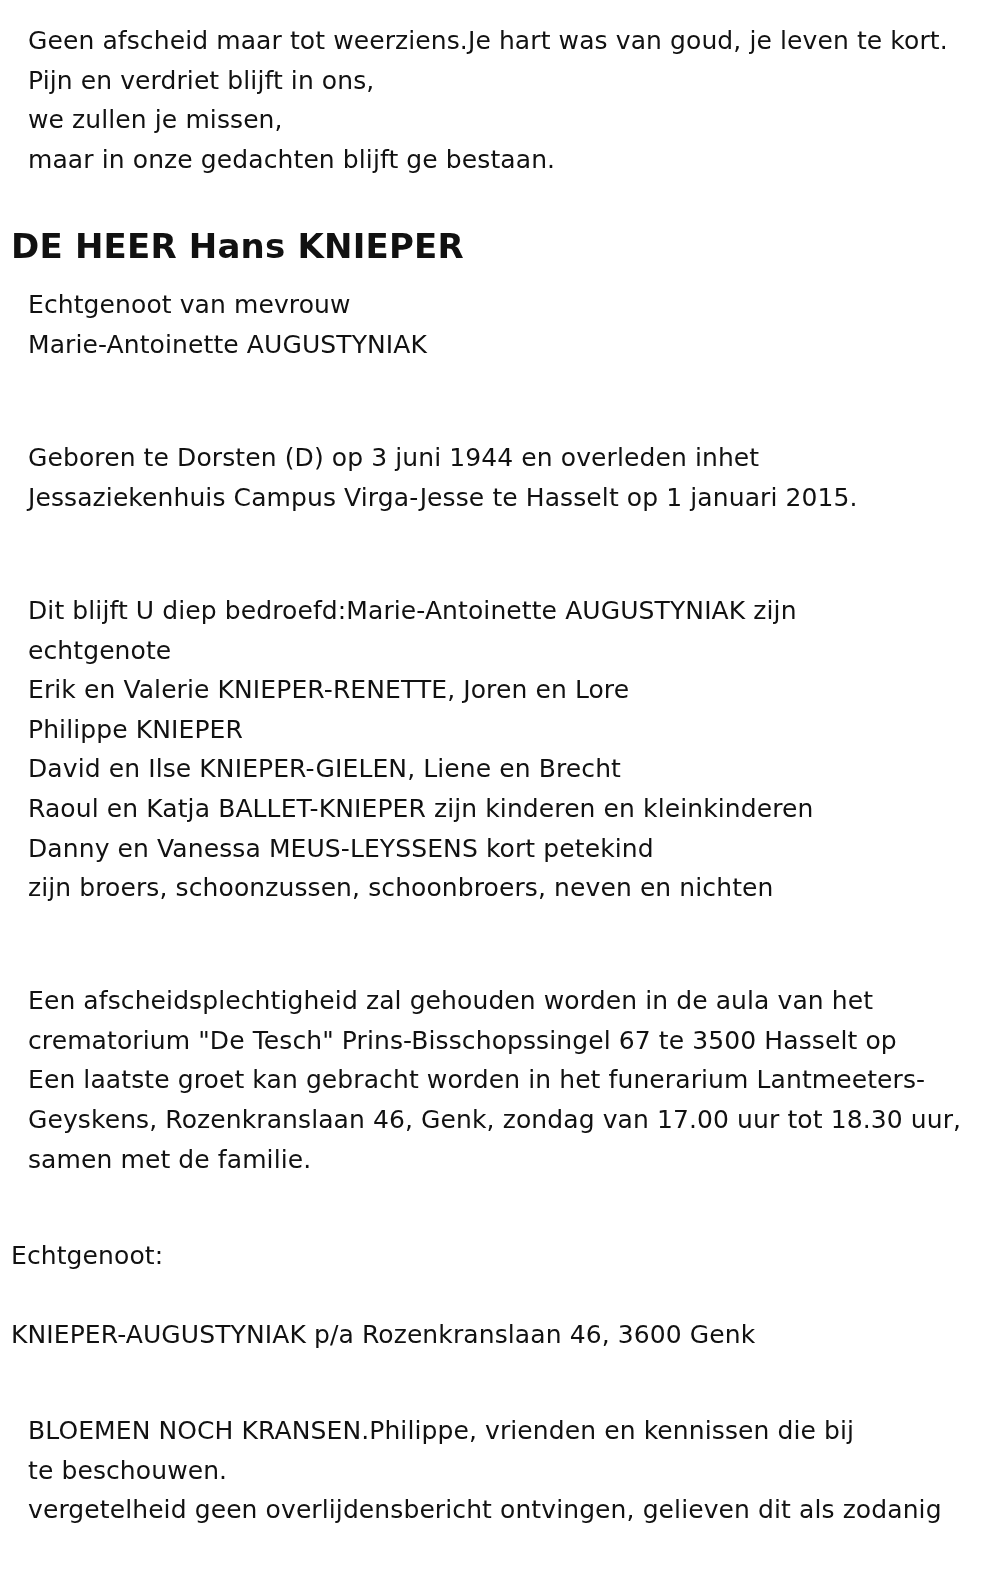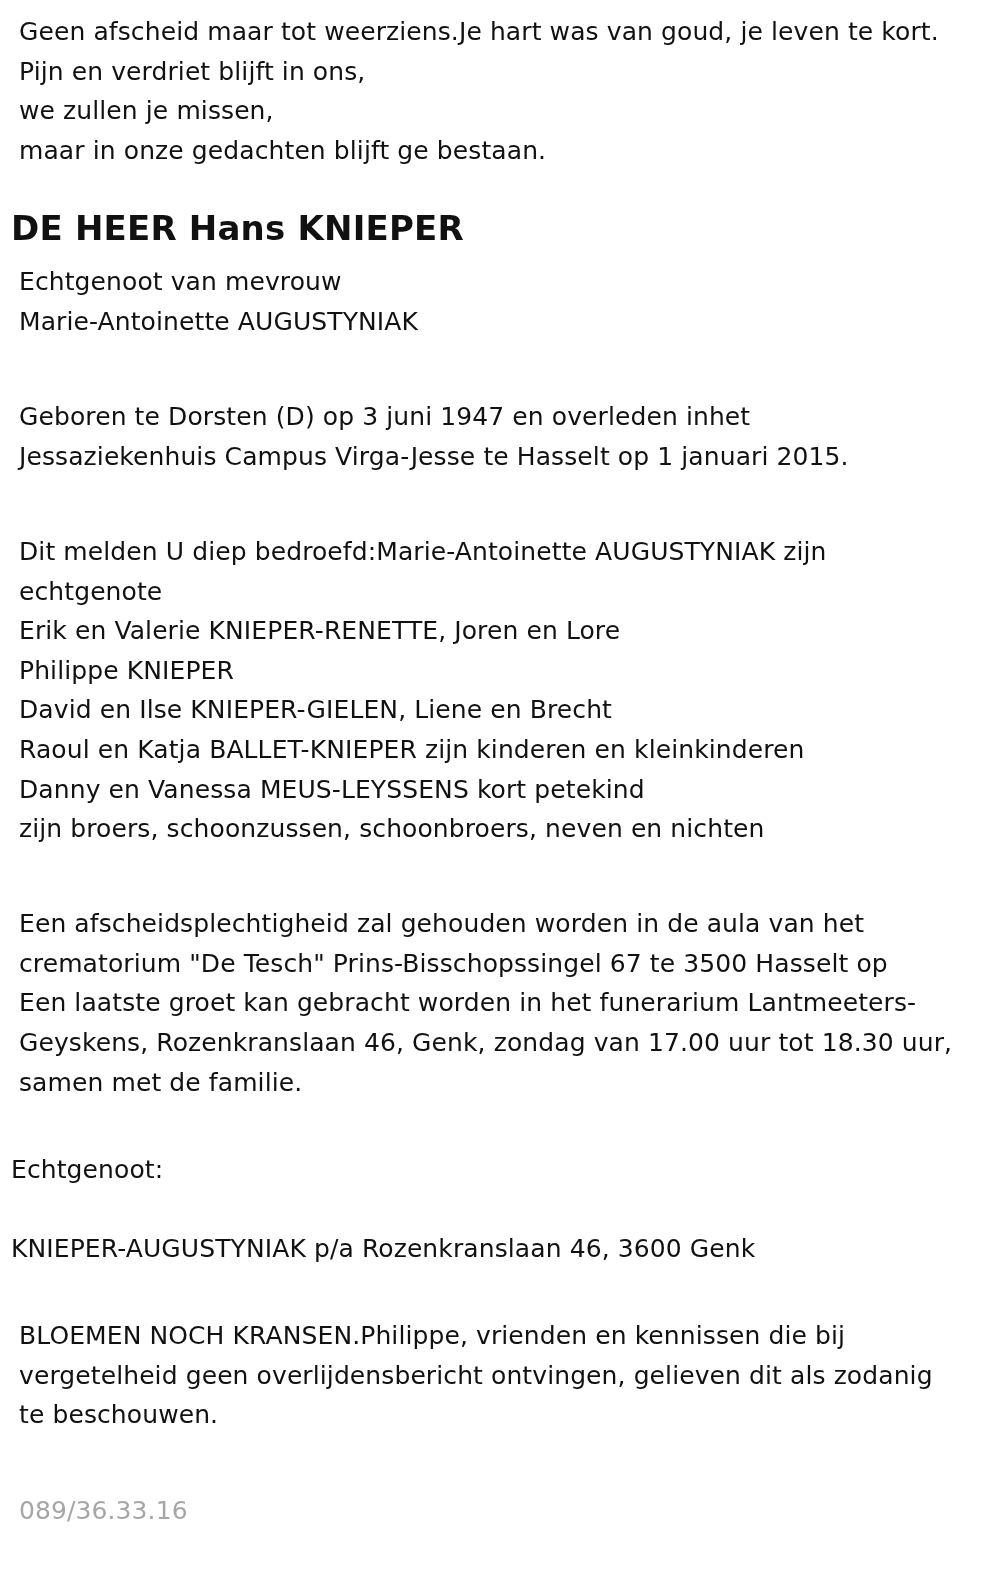--- a/index.html
+++ b/index.html
@@ -16,21 +16,21 @@
     }
     .page {
       padding: 4px 11px 0 11px;
     }
     .line {
       font-size: 25px;
       line-height: 39.6px;
       white-space: nowrap;
       letter-spacing: 0.1px;
     }
-    .block { margin: 8px; }
+    .block { margin: 17px; }
     .gap { height: 39.6px; }
     .gap-small { height: 24px; }
     .title {
       font-size: 34px;
       font-weight: bold;
       line-height: 44px;
       margin-top: 4px;
       margin-bottom: 12px;
       letter-spacing: 0.2px;
     }
@@ -55,28 +55,28 @@
   <div class="title">DE HEER Hans KNIEPER</div>
 
   <div class="block">
     <div class="line">Echtgenoot van mevrouw</div>
     <div class="line">Marie-Antoinette AUGUSTYNIAK</div>
   </div>
 
   <div class="gap"></div>
 
   <div class="block">
-    <div class="line">Geboren te Dorsten (D) op 3 juni 1947 en overleden inhet</div>
+    <div class="line">Geboren te Dorsten (D) op 3 juni 1944 en overleden inhet</div>
     <div class="line">Jessaziekenhuis Campus Virga-Jesse te Hasselt op 1 januari 2015.</div>
   </div>
 
   <div class="gap"></div>
 
   <div class="block">
-    <div class="line">Dit melden U diep bedroefd:Marie-Antoinette AUGUSTYNIAK zijn</div>
+    <div class="line">Dit blijft U diep bedroefd:Marie-Antoinette AUGUSTYNIAK zijn</div>
     <div class="line">echtgenote</div>
     <div class="line">Erik en Valerie KNIEPER-RENETTE, Joren en Lore</div>
     <div class="line">Philippe KNIEPER</div>
     <div class="line">David en Ilse KNIEPER-GIELEN, Liene en Brecht</div>
     <div class="line">Raoul en Katja BALLET-KNIEPER zijn kinderen en kleinkinderen</div>
     <div class="line">Danny en Vanessa MEUS-LEYSSENS kort petekind</div>
     <div class="line">zijn broers, schoonzussen, schoonbroers, neven en nichten</div>
   </div>
 
   <div class="gap"></div>
@@ -94,22 +94,22 @@
   <div class="line">Echtgenoot:</div>
 
   <div class="gap"></div>
 
   <div class="line">KNIEPER-AUGUSTYNIAK p/a Rozenkranslaan 46, 3600 Genk</div>
 
   <div class="gap"></div>
 
   <div class="block">
     <div class="line">BLOEMEN NOCH KRANSEN.Philippe, vrienden en kennissen die bij</div>
+    <div class="line">te beschouwen.</div>
     <div class="line">vergetelheid geen overlijdensbericht ontvingen, gelieven dit als zodanig</div>
-    <div class="line">te beschouwen.</div>
   </div>
 
   <div class="gap"></div>
 
   <div class="block footer">
     <div class="line">089/36.33.16</div>
   </div>
 
 </div>
 

